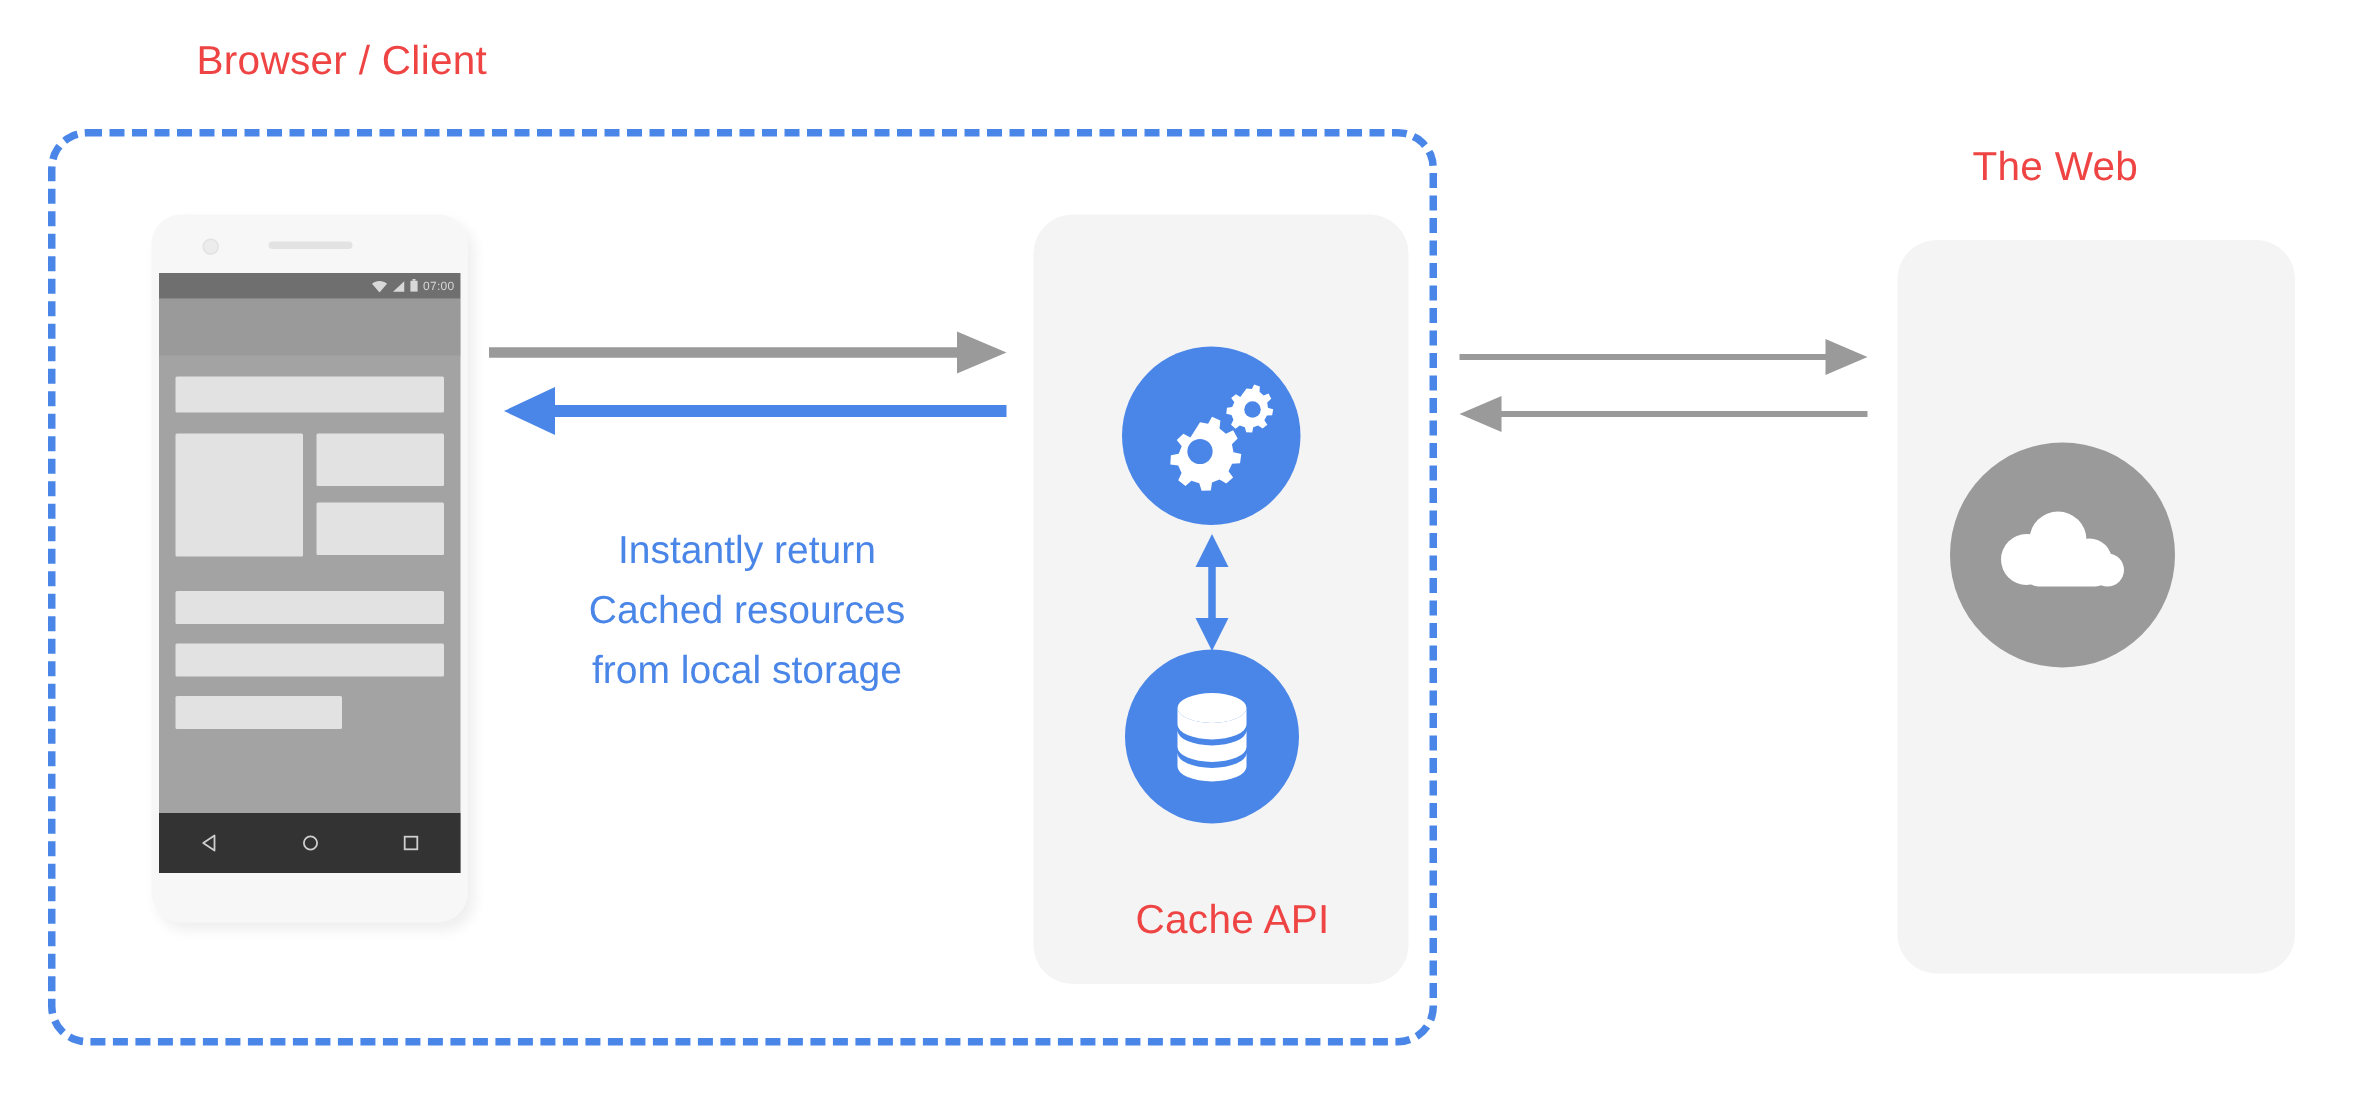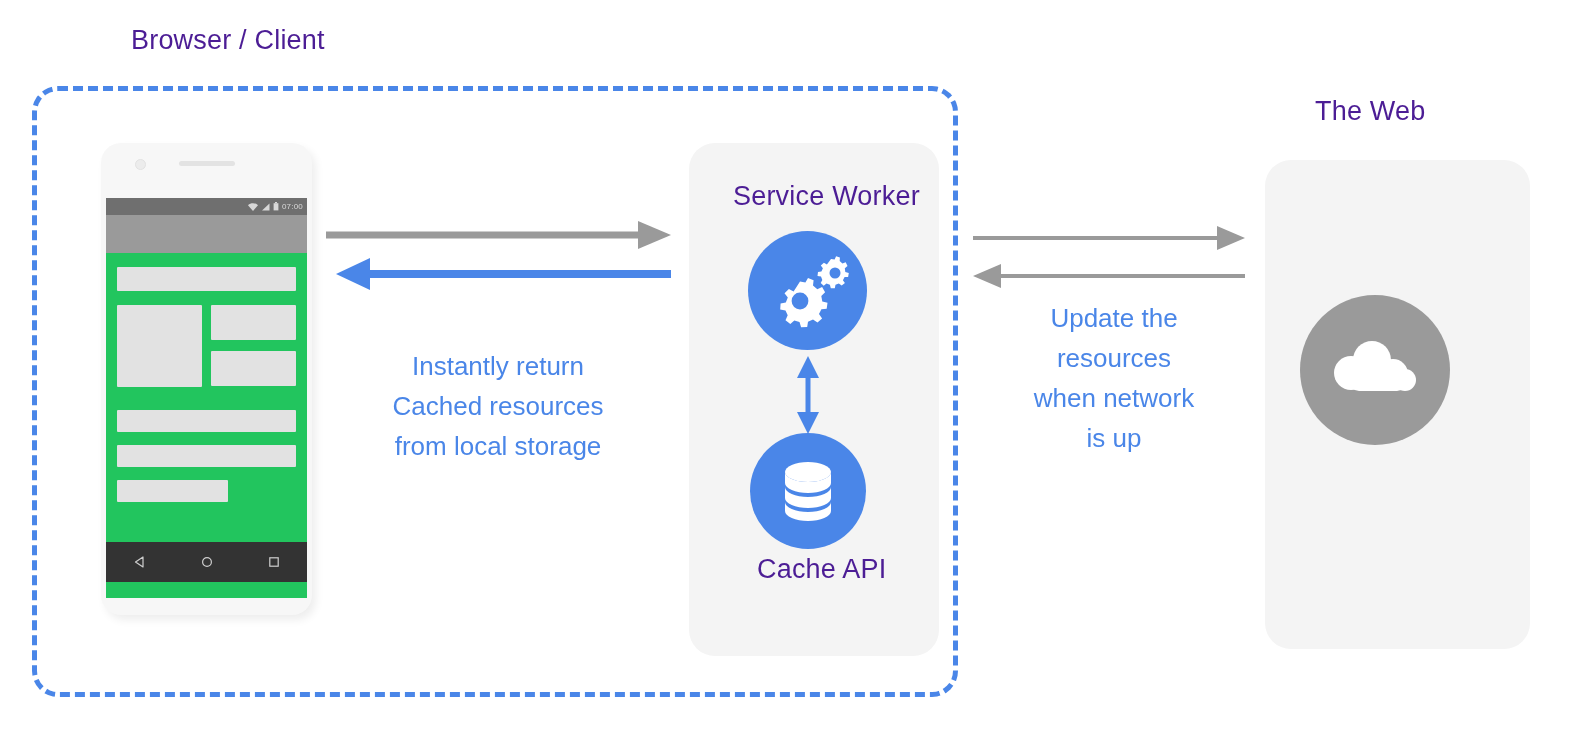--- a/index.html
+++ b/index.html
@@ -16,21 +16,21 @@
     position: relative;
     width: 1584px;
     height: 730px;
     background: #ffffff;
     overflow: hidden;
   }
 
   
   .label-gray {
     position: absolute;
-    color: #4c1d95;
+    color: #ef4444;
     font-size: 27px;
     font-weight: 400;
     white-space: nowrap;
     letter-spacing: .2px;
   }
   .caption-blue {
     position: absolute;
     color: #4a86e8;
     font-size: 26px;
     line-height: 40px;
@@ -88,24 +88,24 @@
     left: 50%;
     top: 30px;
     transform: translateX(-50%);
     font-size: 9px;
     color: #ededed;
     letter-spacing: 1px;
   }
   #phone-screen {
     position: absolute;
     left: 5px;
-    top: 55px;
+    top: 39px;
     width: 201px;
     height: 400px;
-    background: #22c55e;
+    background: #a3a3a3;
     overflow: hidden;
   }
   
   #status-bar {
     position: relative;
     height: 17px;
     background: #6f6f6f;
     display: flex;
     align-items: center;
     justify-content: flex-end;
@@ -157,21 +157,21 @@
   
   .panel {
     position: absolute;
     background: #f4f4f4;
     border-radius: 26px;
   }
   #service-worker-panel { left: 689px; top: 143px; width: 250px; height: 513px; }
   #the-web-panel        { left: 1265px; top: 160px; width: 265px; height: 489px; }
 
   #service-worker-title { left: 733px; top: 181px; }
-  #cache-api-title      { left: 757px; top: 554px; }
+  #cache-api-title      { left: 757px; top: 598px; }
   #the-web-title        { left: 1315px; top: 96px; }
 
   
   .circle-icon {
     position: absolute;
     border-radius: 50%;
     display: flex;
     align-items: center;
     justify-content: center;
   }
@@ -268,28 +268,23 @@
 
   <svg class="arrow-svg" id="arrow-net-in" width="272" height="20" viewBox="0 0 272 20">
     <line x1="272" y1="10" x2="24" y2="10" stroke="#9a9a9a" stroke-width="4"></line>
     <path d="M0 10 L28 22 L28 -2 Z" fill="#9a9a9a"></path>
   </svg>
 
   <div class="caption-blue" id="caption-cached">Instantly return
 Cached resources
 from local storage</div>
 
-  <div class="caption-blue" id="caption-update">Update the
-resources
-when network
-is up</div>
 
   <div class="panel" id="service-worker-panel"></div>
 
-  <div class="label-gray" id="service-worker-title">Service Worker</div>
 
   <div class="circle-icon" id="gears-circle">
     <svg width="84" height="76" viewBox="0 0 84 76">
       <g fill="#ffffff">
 
         <path d="M34 28.5
                  l5.4 1.0 2.6 -4.6 5.6 2.4 -0.6 5.3 4.3 3.6 4.8 -2.3 3.0 5.4 -3.8 3.8 1.0 5.4 5.2 1.2 -0.8 6.1 -5.3 0.4 -2.4 4.9 3.1 4.3 -4.6 4.0 -4.5 -2.8 -5.0 2.1 -0.8 5.3 -6.1 0.2 -1.6 -5.1 -5.2 -1.6 -4.0 3.5 -4.8 -3.8 2.2 -4.9 -2.2 -4.9 -5.3 -0.8 0.4 -6.1 5.2 -1.0 2.0 -5.0 -3.3 -4.2 4.4 -4.2 4.7 2.5 z"></path>
         <circle cx="34" cy="48" r="8.4" fill="#4a86e8"></circle>
 
         <path d="M65 6

